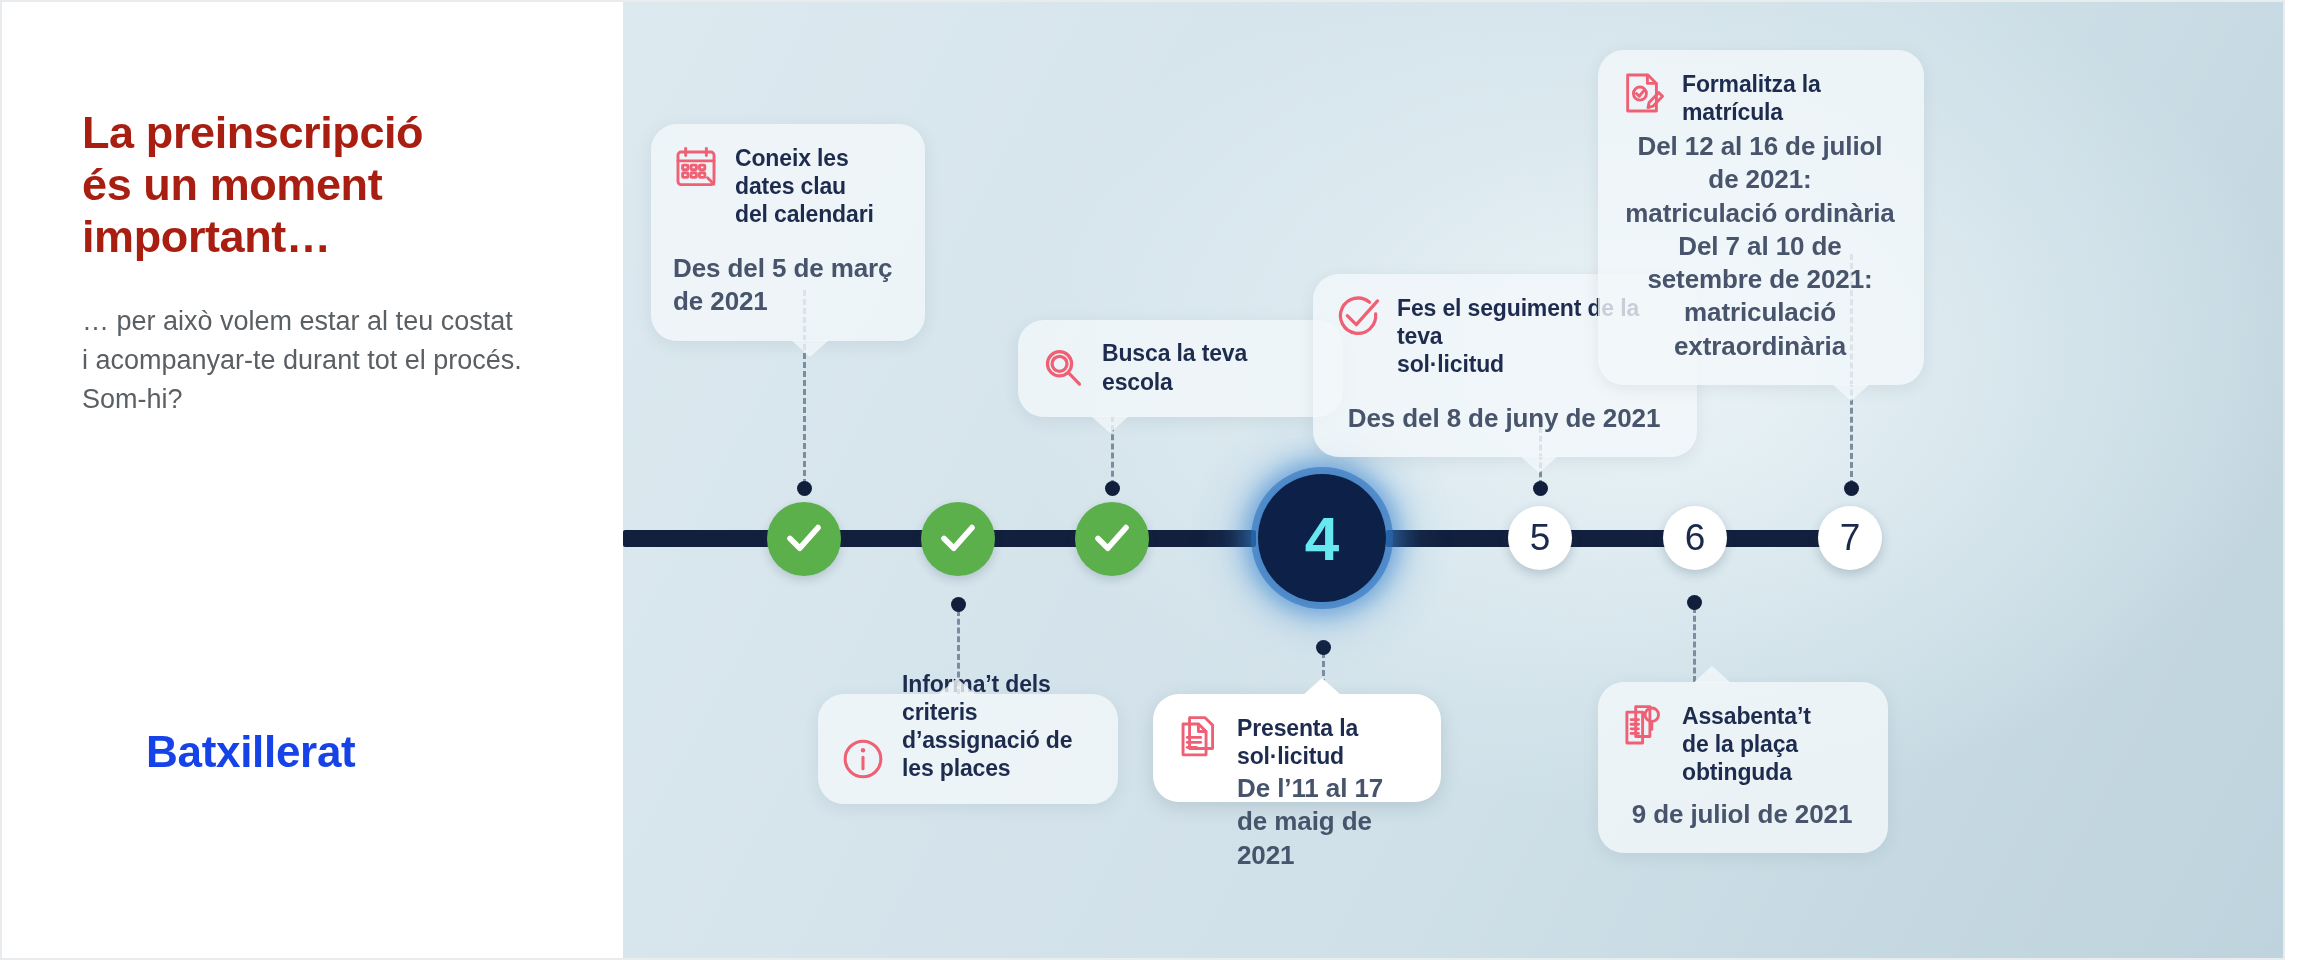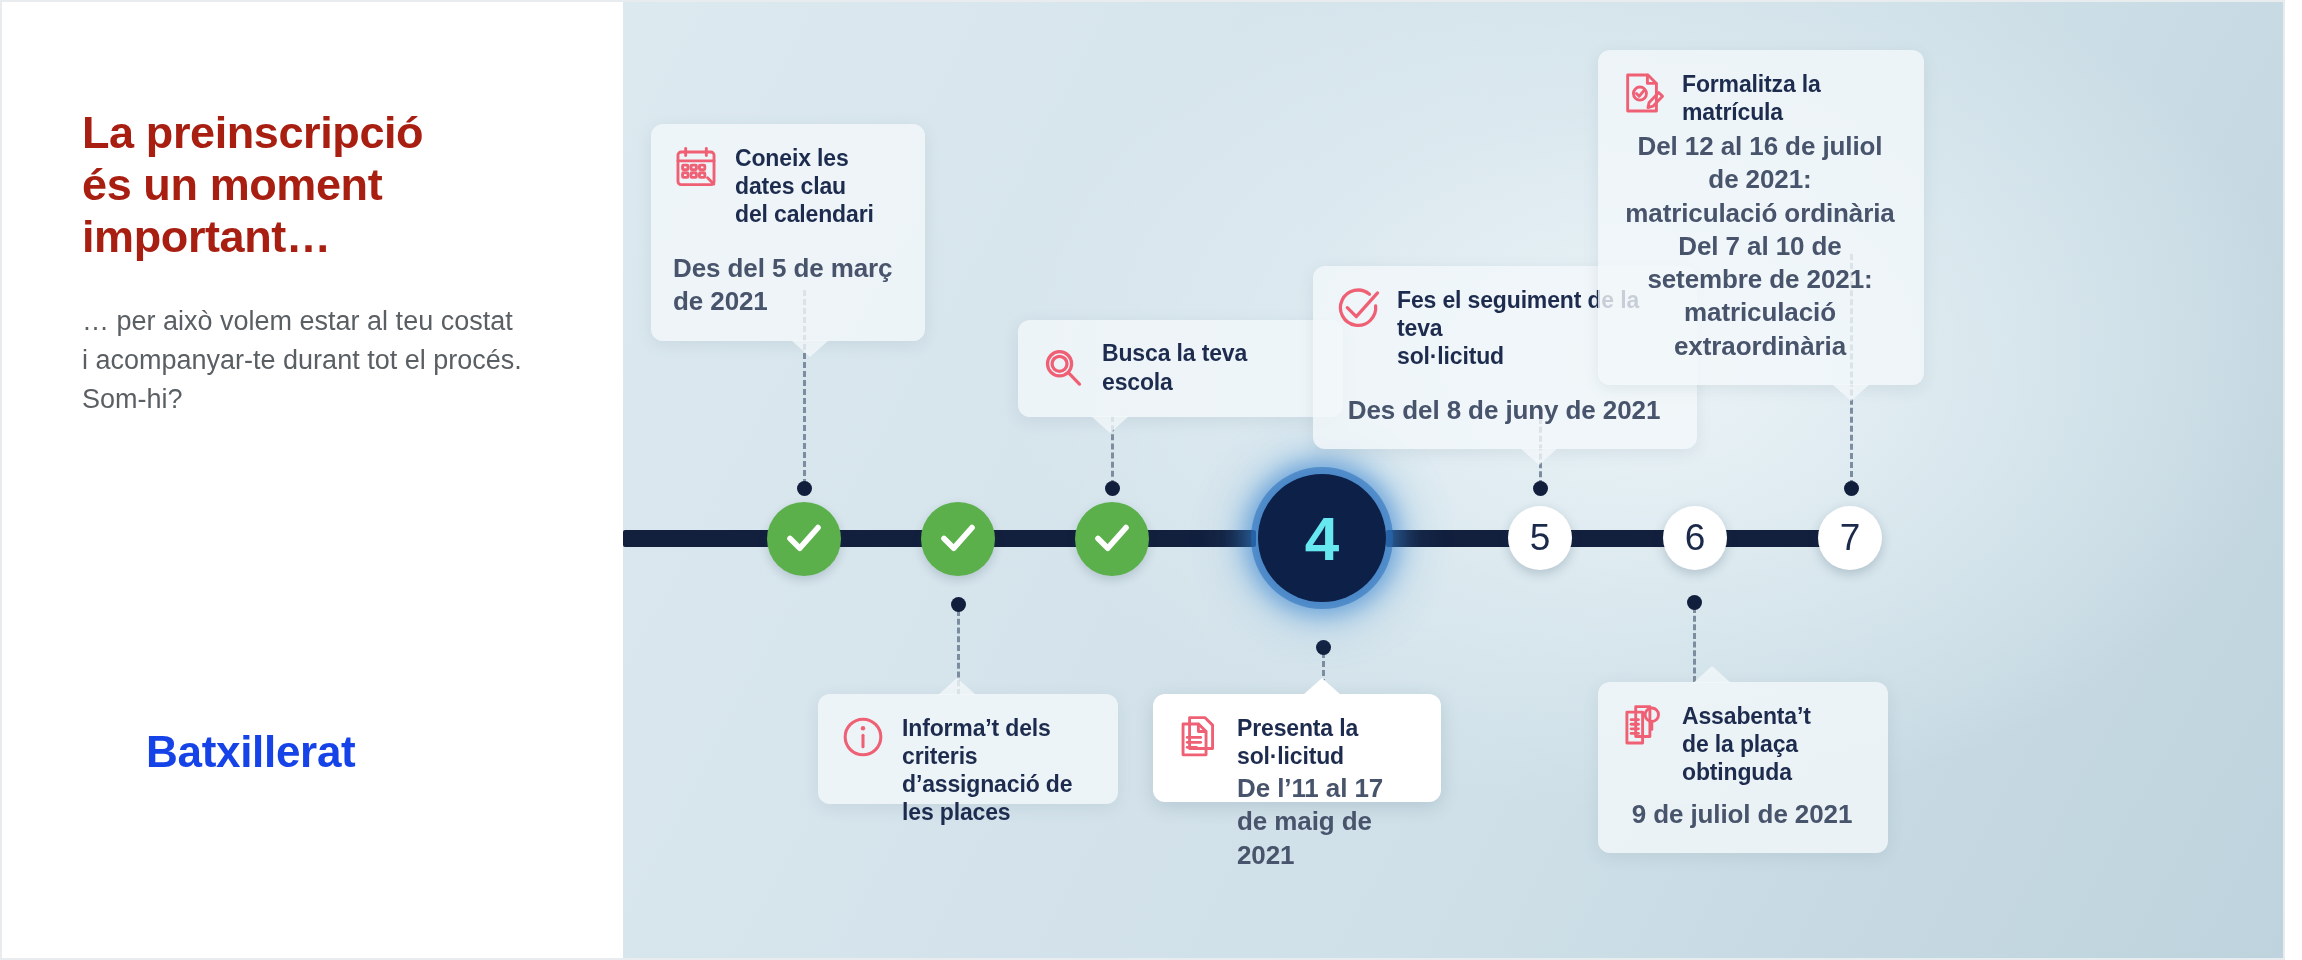--- a/index.html
+++ b/index.html
@@ -130,21 +130,21 @@
     font-weight: 700;
     box-shadow:
       0 0 0 7px rgba(40,110,185,0.55),
       0 0 22px 13px rgba(52,128,205,0.55),
       0 0 46px 22px rgba(70,150,215,0.30);
   }
 
   
   .card {
     position: absolute;
-    border-radius: 12px;
+    border-radius: 26px;
     background: rgba(242,248,250,0.80);
     box-shadow: 0 4px 16px rgba(60,90,110,0.10);
     padding: 20px 24px 22px 22px;
   }
   .card.white {
     background: #ffffff;
     box-shadow: 0 5px 18px rgba(50,80,100,0.17);
   }
   .card-row {
     display: flex;
@@ -308,21 +308,21 @@
               <circle cx="10.2" cy="9.8" r="6.3"></circle>
               <circle cx="10.2" cy="9.8" r="3.9"></circle>
               <line x1="14.8" y1="14.4" x2="20.6" y2="20.4"></line>
             </svg>
           </span>
           <div class="card-title">Busca la teva escola</div>
         </div>
         <div class="tail down" style="left:73px;"></div>
       </div>
 
-      <div class="card" style="left:690px; top:264px; width:384px;">
+      <div class="card" style="left:690px; top:272px; width:384px;">
         <div class="card-row">
           <span class="card-ico">
             <svg viewBox="0 0 24 24" fill="none" stroke="#ef6075" stroke-width="1.7" stroke-linecap="round" stroke-linejoin="round">
               <path d="M21.2 10.4a9.2 9.2 0 1 1-3.2-6.1"></path>
               <polyline points="6.4,11.3 11.1,16 22.2,3.6"></polyline>
             </svg>
           </span>
           <div class="card-title">
             <span>Fes el seguiment de la teva</span><br>
             <span>sol·licitud</span>
@@ -348,21 +348,21 @@
         <div class="card-sub sub-center" style="margin-top:4px;">
           <span>Del 12 al 16 de juliol de 2021:</span><br>
           <span>matriculació ordinària</span><br>
           <span>Del 7 al 10 de setembre de 2021:</span><br>
           <span>matriculació extraordinària</span>
         </div>
         <div class="tail down" style="left:234px;"></div>
       </div>
 
       <div class="card" style="left:195px; top:692px; width:300px; height:110px;">
-        <div class="card-row" style="align-items:flex-start; height:100%;">
+        <div class="card-row" style="align-items:flex-end; height:100%;">
           <span class="card-ico">
             <svg viewBox="0 0 24 24" fill="none" stroke="#ef6075" stroke-width="1.6" stroke-linecap="round" stroke-linejoin="round">
               <circle cx="12" cy="12" r="9.3"></circle>
               <line x1="12" y1="11.1" x2="12" y2="17.1"></line>
               <circle cx="12" cy="7.4" r="1.15" fill="#ef6075" stroke="none"></circle>
             </svg>
           </span>
           <div class="card-title">
             <span>Informa’t dels criteris</span><br>
             <span>d’assignació de les places</span>

